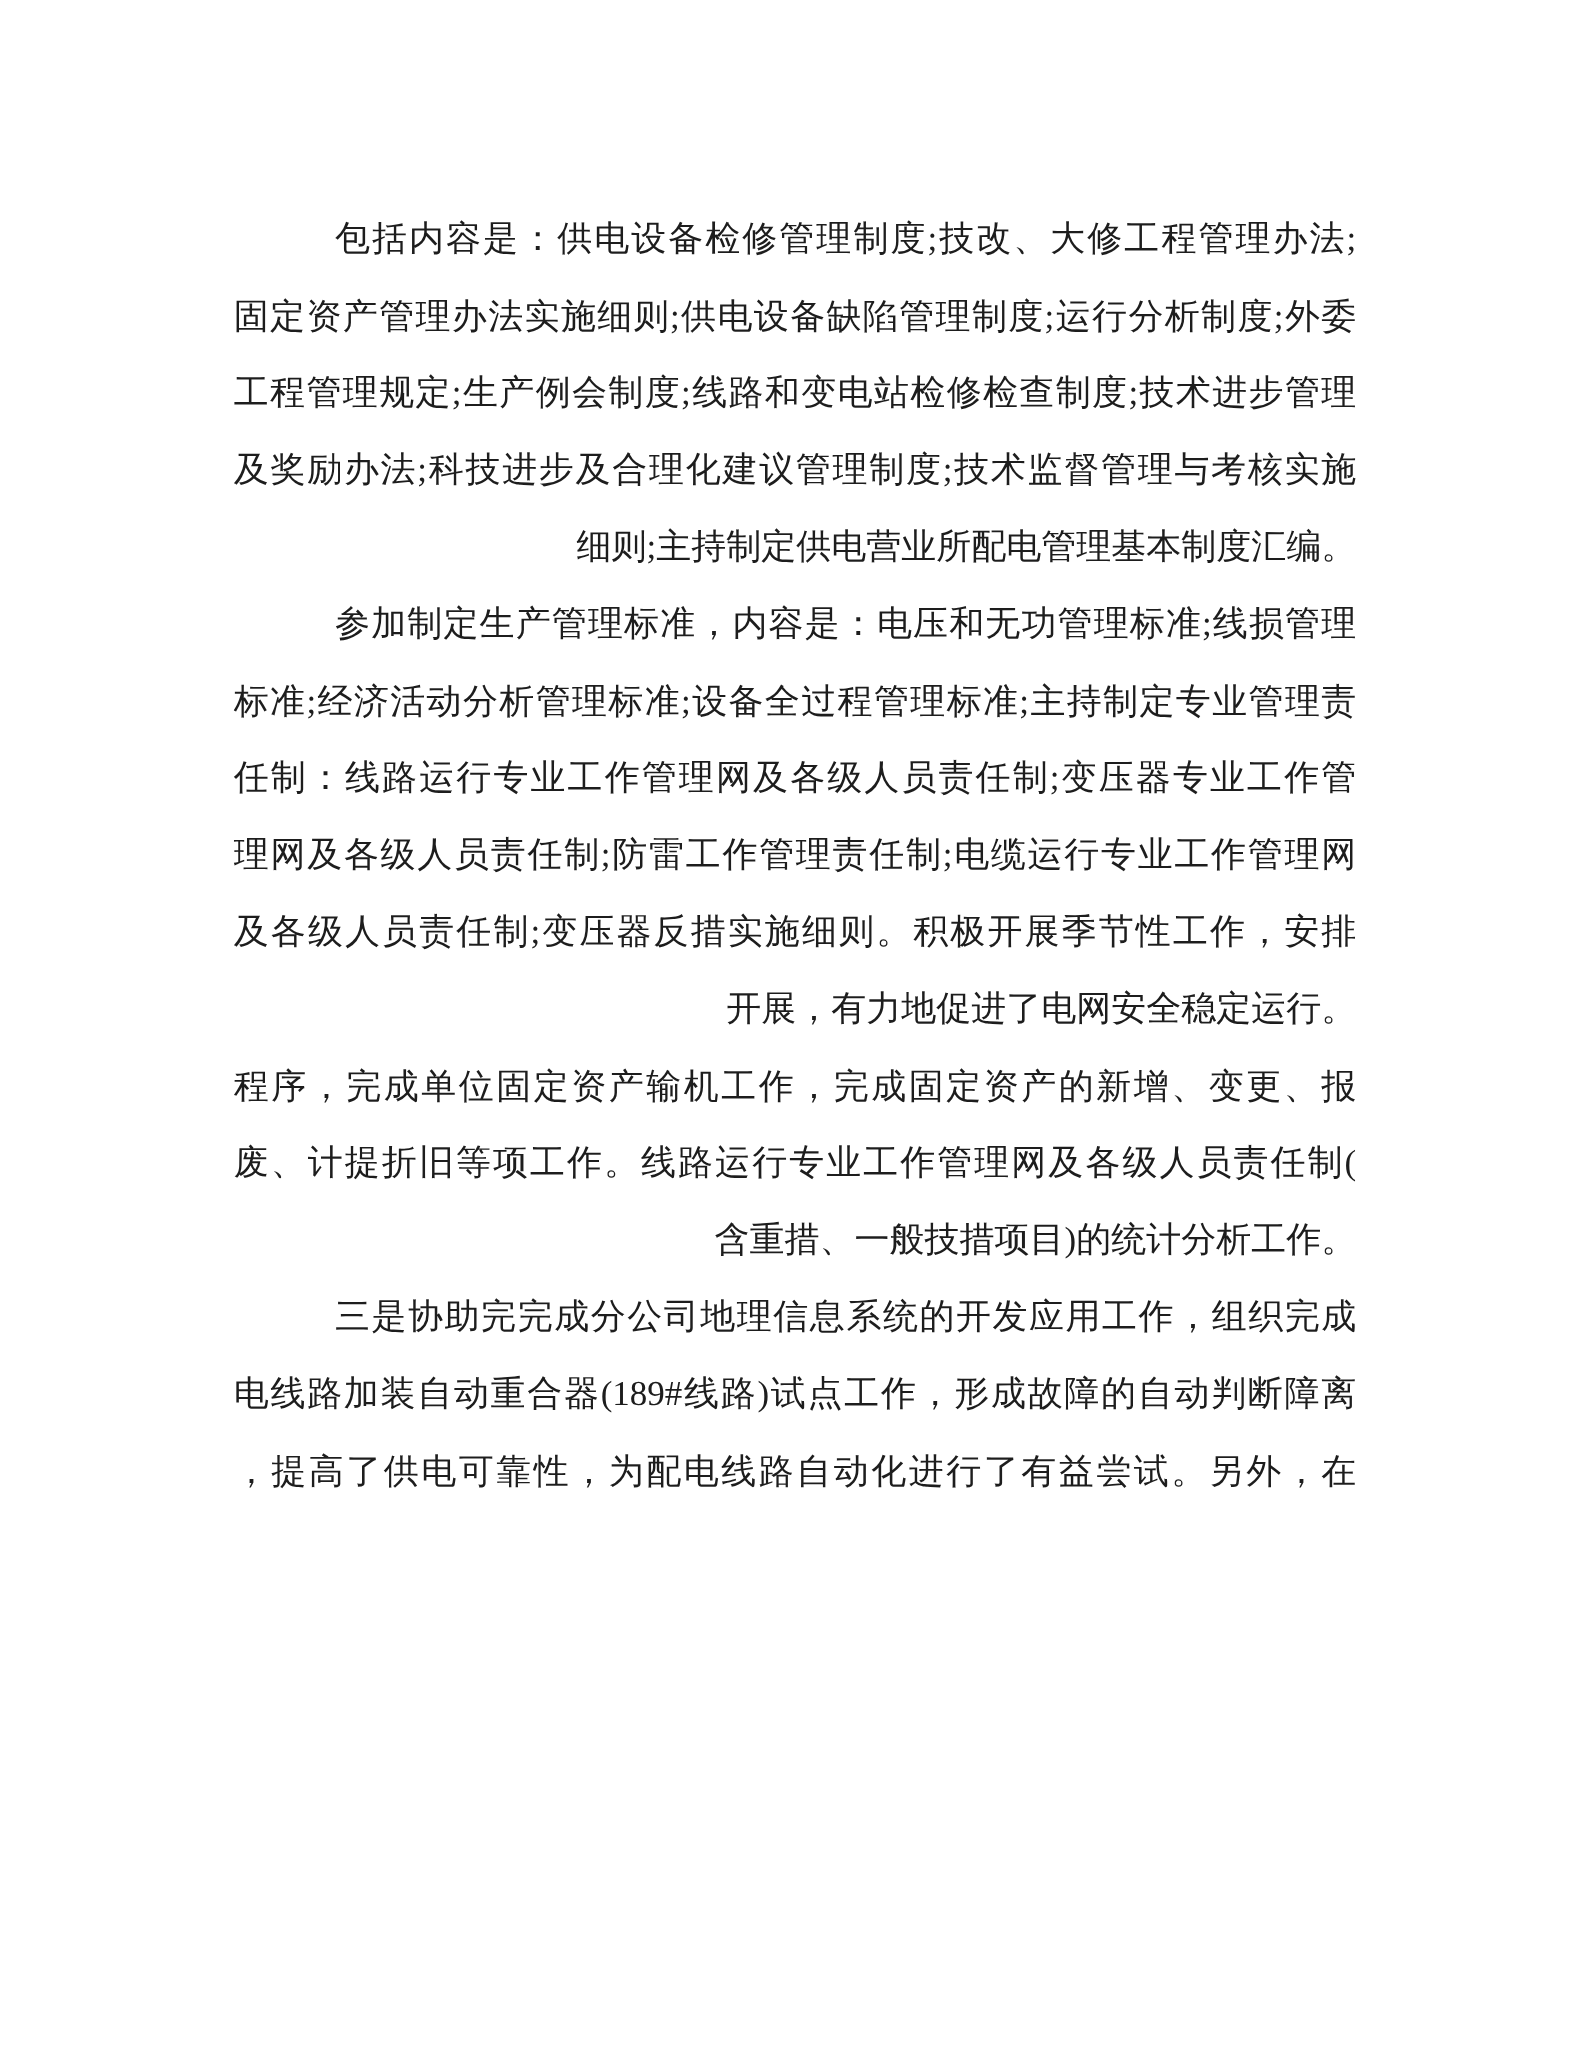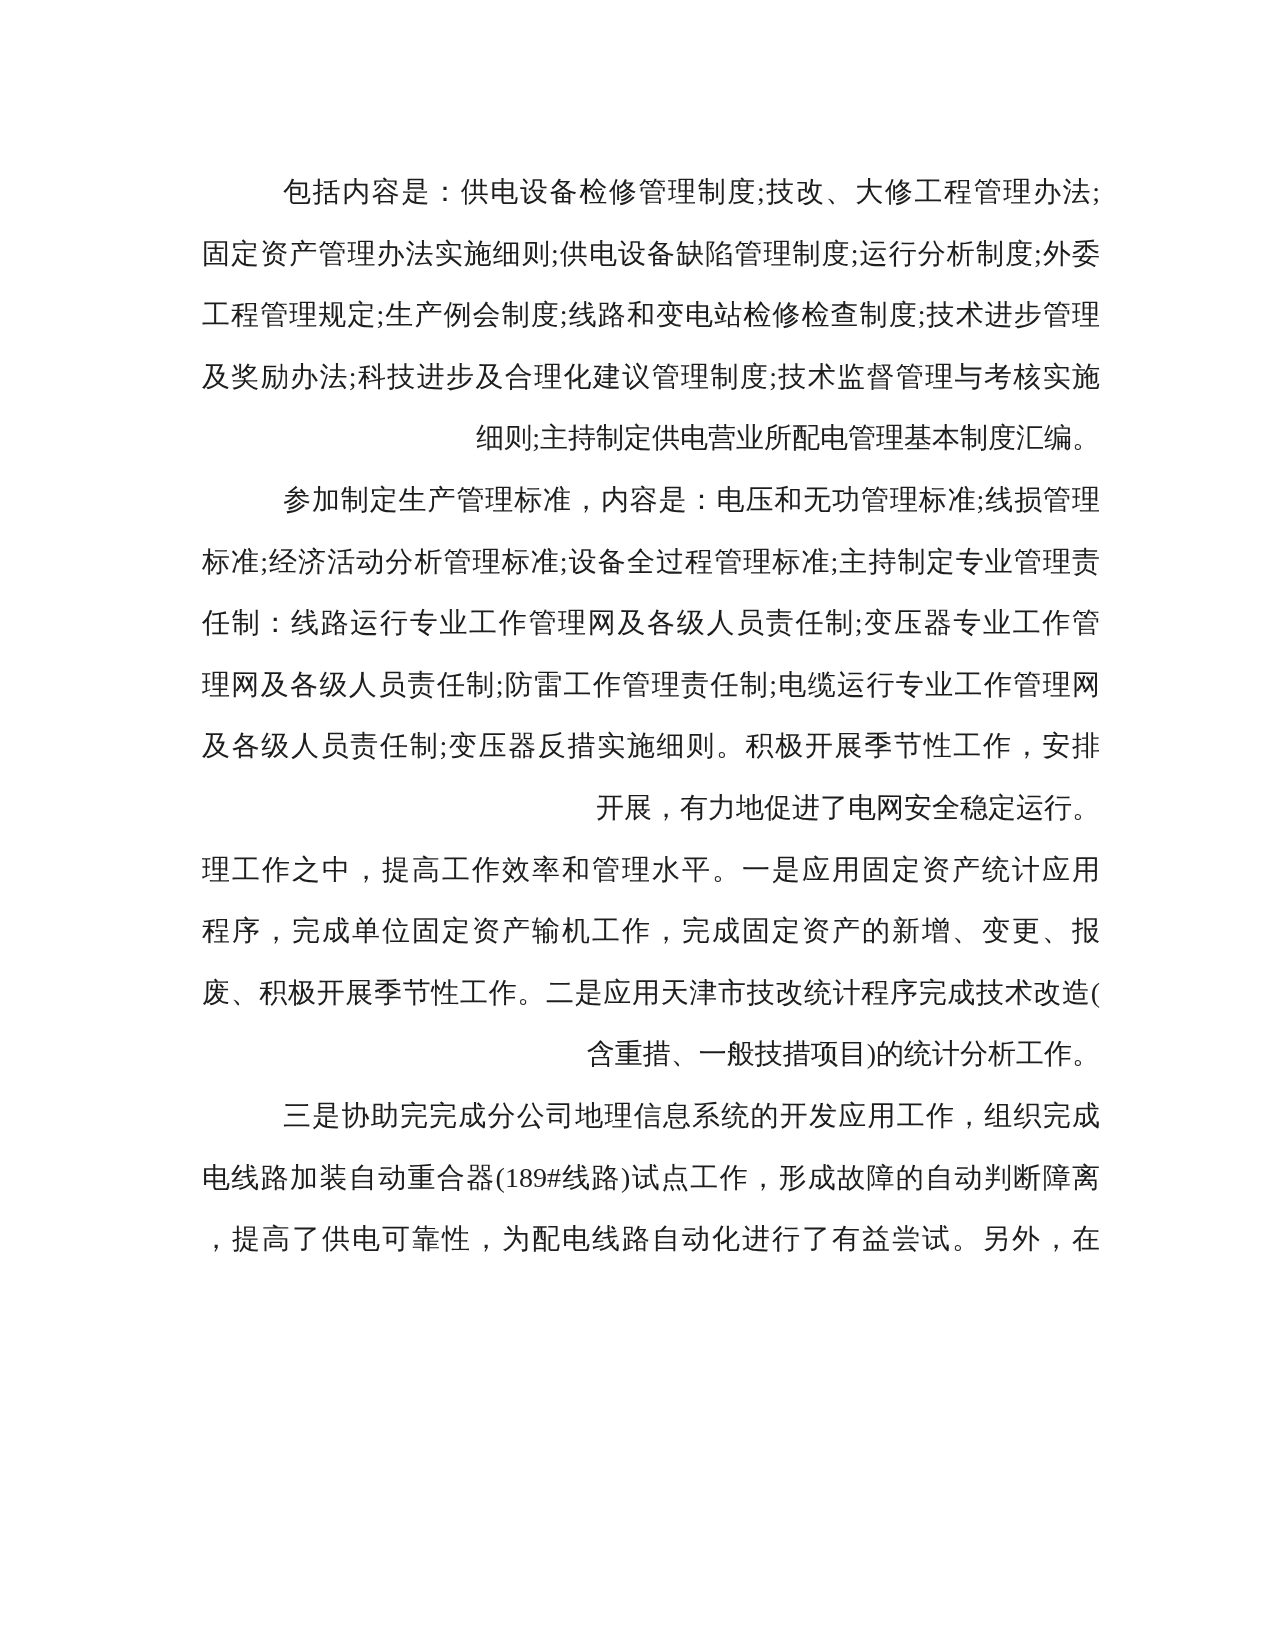--- a/index.html
+++ b/index.html
@@ -14,21 +14,21 @@
   }
   .page {
     position: relative;
     width: 1275px;
     height: 1650px;
     background: #ffffff;
     overflow: hidden;
   }
   .text-block {
     position: absolute;
-    left: 202px;
+    left: 187px;
     top: 161px;
     width: 898px;
     font-size: 28px;
     line-height: 61.6px;
     color: #1d1d1d;
     font-weight: 400;
   }
   .line {
     height: 61.6px;
     overflow: hidden;
@@ -55,21 +55,20 @@
       <div class="line fill">固定资产管理办法实施细则;供电设备缺陷管理制度;运行分析制度;外委</div>
       <div class="line fill">工程管理规定;生产例会制度;线路和变电站检修检查制度;技术进步管理</div>
       <div class="line fill">及奖励办法;科技进步及合理化建议管理制度;技术监督管理与考核实施</div>
       <div class="line">细则;主持制定供电营业所配电管理基本制度汇编。</div>
       <div class="line fill indent">参加制定生产管理标准，内容是：电压和无功管理标准;线损管理</div>
       <div class="line fill">标准;经济活动分析管理标准;设备全过程管理标准;主持制定专业管理责</div>
       <div class="line fill">任制：线路运行专业工作管理网及各级人员责任制;变压器专业工作管</div>
       <div class="line fill">理网及各级人员责任制;防雷工作管理责任制;电缆运行专业工作管理网</div>
       <div class="line fill">及各级人员责任制;变压器反措实施细则。积极开展季节性工作，安排</div>
       <div class="line">开展，有力地促进了电网安全稳定运行。</div>
-      <div class="line fill">理工作之中，提高工作效率和管理水平。一是应用固定资产统计应用</div>
       <div class="line fill">程序，完成单位固定资产输机工作，完成固定资产的新增、变更、报</div>
-      <div class="line fill">废、积极开展季节性工作。二是应用天津市技改统计程序完成技术改造(</div>
+      <div class="line fill">废、计提折旧等项工作。线路运行专业工作管理网及各级人员责任制(</div>
       <div class="line">含重措、一般技措项目)的统计分析工作。</div>
       <div class="line fill indent">三是协助完完成分公司地理信息系统的开发应用工作，组织完成</div>
       <div class="line fill">电线路加装自动重合器(189#线路)试点工作，形成故障的自动判断障离</div>
       <div class="line fill">，提高了供电可靠性，为配电线路自动化进行了有益尝试。另外，在</div>
     </div>
 </div>
 
 </body></html>

